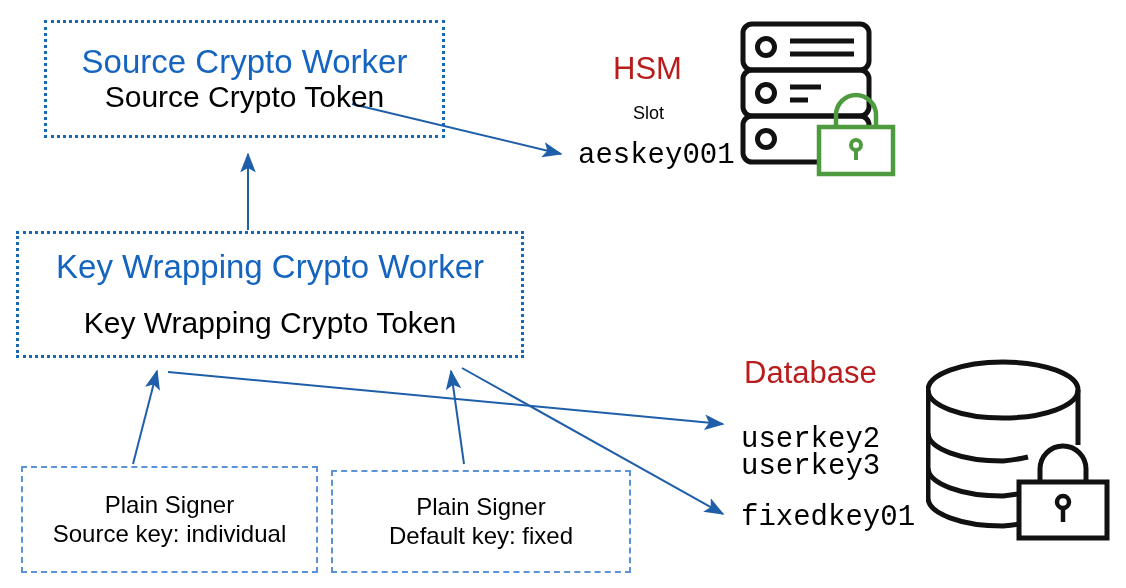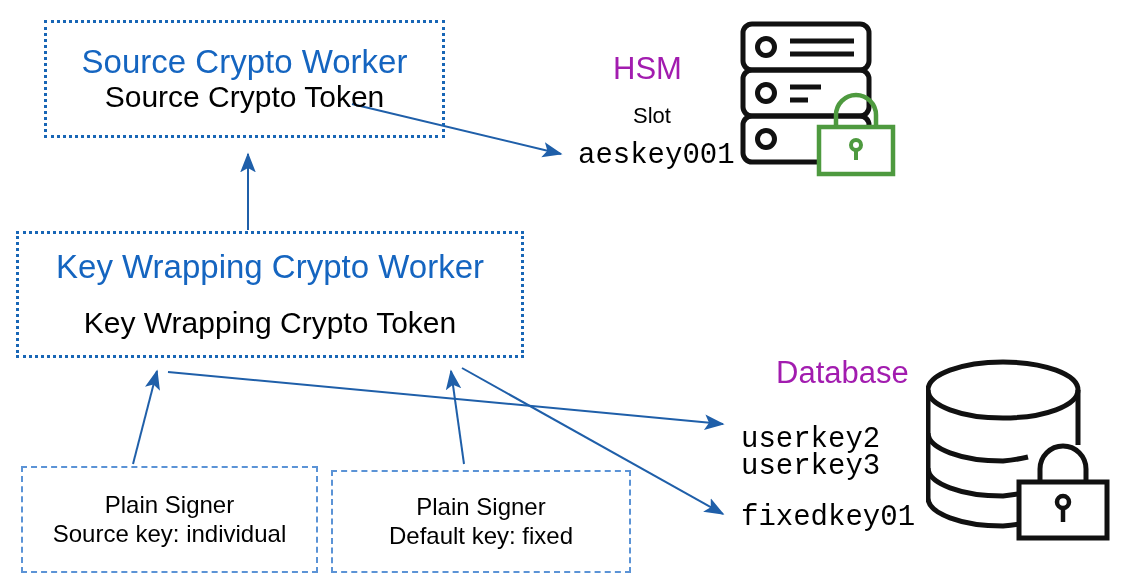--- a/index.html
+++ b/index.html
@@ -34,21 +34,21 @@
   }
 
   .title-blue {
     color: #1565C0;
     font-size: 33px;
     line-height: 1.08;
     white-space: nowrap;
     font-weight: 400;
   }
   .title-blue-sm {
-    color: #a21caf;
+    color: #b91c1c;
     font-size: 31px;
     line-height: 1.08;
     white-space: nowrap;
   }
   .sub-black {
     color: #000000;
     font-size: 30px;
     line-height: 1.15;
     white-space: nowrap;
   }
@@ -135,21 +135,21 @@
     <div class="plain-line">Source key: individual</div>
   </div>
 
   <div class="box box-dashed" style="left:331px; top:470px; width:300px; height:103px;">
     <div class="plain-line">Plain Signer</div>
     <div class="plain-line">Default key: fixed</div>
   </div>
 
   <div class="label title-blue-sm" style="left:613px; top:52px;">HSM</div>
 
-  <div class="label sub-black" style="left:633px; top:103px; font-size:22px;">Slot</div>
+  <div class="label sub-black" style="left:633px; top:103px; font-size:18px;">Slot</div>
 
   <div class="label mono" style="left:578px; top:139px;">aeskey001</div>
 
   <svg class="iconsvg" style="left:733px; top:18px;" width="168" height="160" viewBox="0 0 168 160">
 
     <rect x="10" y="6" width="126" height="46" rx="9" ry="9" fill="none" stroke="#111111" stroke-width="5"></rect>
     <circle cx="33" cy="29" r="8.5" fill="none" stroke="#111111" stroke-width="5"></circle>
     <line x1="57" y1="23" x2="121" y2="23" stroke="#111111" stroke-width="5"></line>
     <line x1="57" y1="36" x2="121" y2="36" stroke="#111111" stroke-width="5"></line>
 
@@ -162,21 +162,21 @@
     <circle cx="33" cy="121" r="8.5" fill="none" stroke="#111111" stroke-width="5"></circle>
   </svg>
 
   <svg class="iconsvg" style="left:813px; top:89px;" width="86" height="89" viewBox="0 0 86 89">
     <path d="M23 38 V26 a20 20 0 0 1 40 0 V38" fill="none" stroke="#4E9A3F" stroke-width="4.5"></path>
     <rect x="6" y="38" width="74" height="47" fill="#ffffff" stroke="#4E9A3F" stroke-width="4.5"></rect>
     <circle cx="43" cy="56" r="5" fill="none" stroke="#4E9A3F" stroke-width="4"></circle>
     <line x1="43" y1="59" x2="43" y2="71" stroke="#4E9A3F" stroke-width="4"></line>
   </svg>
 
-  <div class="label title-blue-sm" style="left:744px; top:356px;margin-left:32px;">Database</div>
+  <div class="label title-blue-sm" style="left:744px; top:356px;">Database</div>
 
   <div class="label mono" style="left:741px; top:423px;">userkey2</div>
   <div class="label mono" style="left:741px; top:450px;">userkey3</div>
   <div class="label mono" style="left:741px; top:501px;">fixedkey01</div>
 
   <svg class="iconsvg" style="left:926px; top:358px;" width="160" height="180" viewBox="0 0 160 180">
     <ellipse cx="77" cy="32" rx="75" ry="28" fill="none" stroke="#111111" stroke-width="5"></ellipse>
     <path d="M2 32 V140" fill="none" stroke="#111111" stroke-width="5"></path>
     <path d="M152 32 V87" fill="none" stroke="#111111" stroke-width="5"></path>
     <path d="M2 75 a75 28 0 0 0 75 28 a78 28 0 0 0 25 -4" fill="none" stroke="#111111" stroke-width="5"></path>

